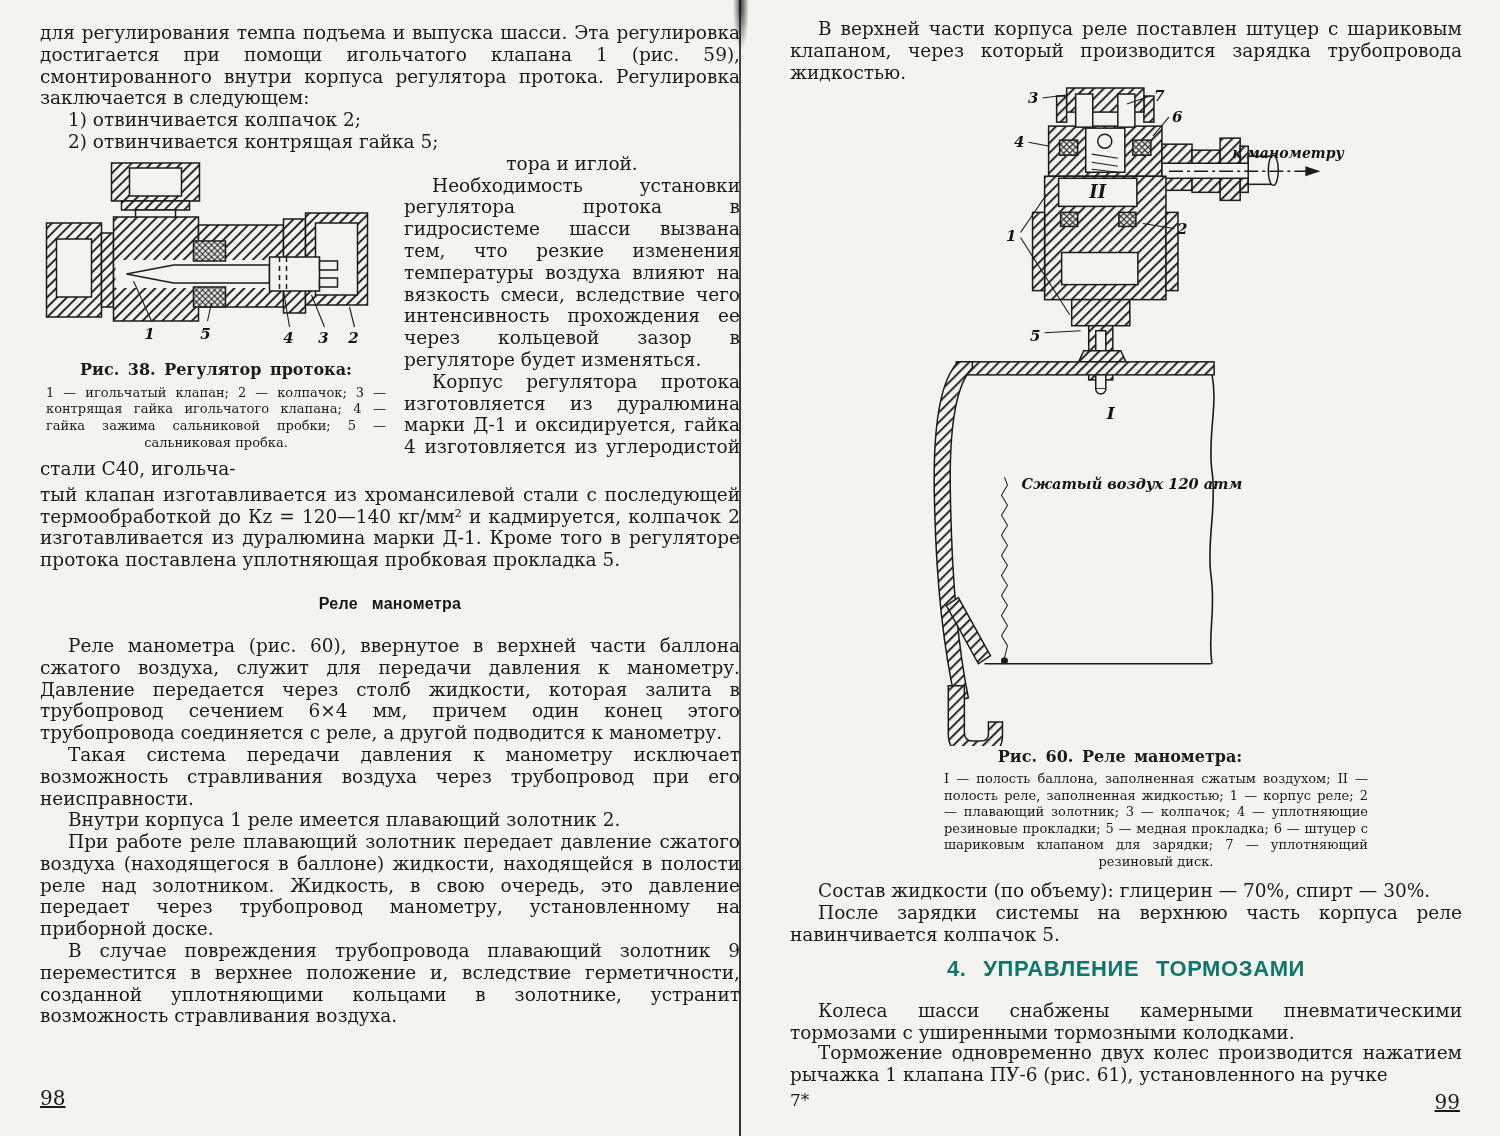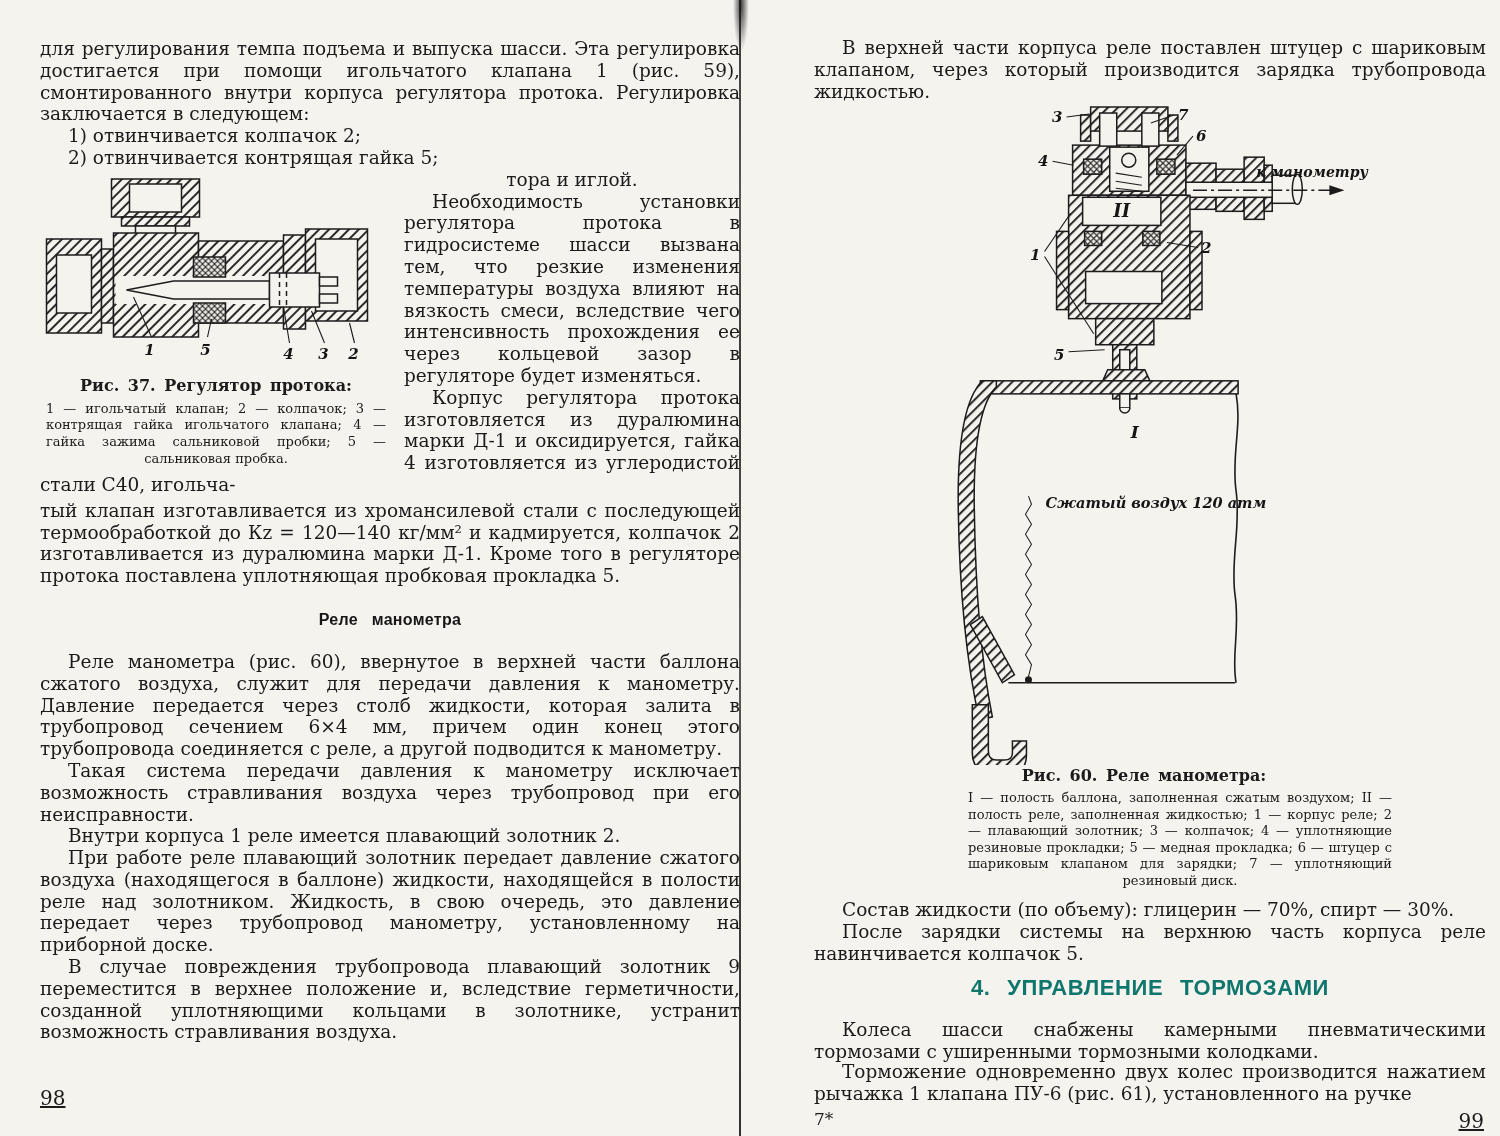--- a/index.html
+++ b/index.html
@@ -4,27 +4,27 @@
 <style>
   html,body{margin:0;padding:0;}
   body{
     width:1500px;height:1136px;position:relative;overflow:hidden;
     background:#f5f3ee;
     font-family:"DejaVu Serif", serif;
     color:#1b1b1b;
   }
   .page{position:absolute;top:0;}
   .page-left{left:40px;width:700px;}
-  .page-right{left:814px;width:672px;height:976px;margin-top:19px;}
+  .page-right{left:790px;width:672px;height:976px;}
   p{margin:0;font-size:18.5px;line-height:21.8px;text-align:justify;}
   .ind{text-indent:28px;}
   .item{text-indent:28px;}
   .cont-center{text-align:center;}
   .clear{clear:both;padding-top:4px;}
-  .p1{padding-top:38px;}
+  .p1{padding-top:22px;}
   h3.sec{
     font-family:"Liberation Sans", sans-serif;font-weight:bold;
     font-size:16px;text-align:center;margin:24px 0 22px 0;
     word-spacing:9px;letter-spacing:.3px;color:#161616;
   }
   h3.sec4{
     position:absolute;left:0;top:956px;width:100%;margin:0;
     font-family:"Liberation Sans", sans-serif;font-weight:bold;
     font-size:22px;text-align:center;word-spacing:10px;letter-spacing:.6px;color:#0f766e;
   }
@@ -115,21 +115,21 @@
           <line x1="281" y1="166" x2="268" y2="134"></line>
           <line x1="311" y1="166" x2="306" y2="146"></line>
         </g>
         <text class="num" x="106" y="178" text-anchor="middle">1</text>
         <text class="num" x="162" y="178" text-anchor="middle">5</text>
         <text class="num" x="245" y="182" text-anchor="middle">4</text>
         <text class="num" x="280" y="182" text-anchor="middle">3</text>
         <text class="num" x="310" y="182" text-anchor="middle">2</text>
       </svg>
       <figcaption>
-        <div class="figcap">Рис. 37. Регулятор протока:</div>
+        <div class="figcap">Рис. 38. Регулятор протока:</div>
         <div class="figleg">1 — игольчатый клапан; 2 — колпачок; 3 — контрящая гайка игольчатого клапана; 4 — гайка зажима сальниковой пробки; 5 — сальниковая пробка.</div>
       </figcaption>
     </figure>
     <p class="cont-center">тора и иглой.</p>
     <p class="ind">Необходимость установки регулятора протока в гидросистеме шасси вызвана тем, что резкие изменения температуры воздуха влияют на вязкость смеси, вследствие чего интенсивность прохождения ее через кольцевой зазор в регуляторе будет изменяться.</p>
     <p class="ind">Корпус регулятора протока изготовляется из дуралюмина марки Д-1 и оксидируется, гайка 4 изготовляется из углеродистой стали С40, игольча-</p>
   </div>
 
   <p class="clear">тый клапан изготавливается из хромансилевой стали с последующей термообработкой до Кz = 120—140 кг/мм² и кадмируется, колпачок 2 изготавливается из дуралюмина марки Д-1. Кроме того в регуляторе протока поставлена уплотняющая пробковая прокладка 5.</p>
 

